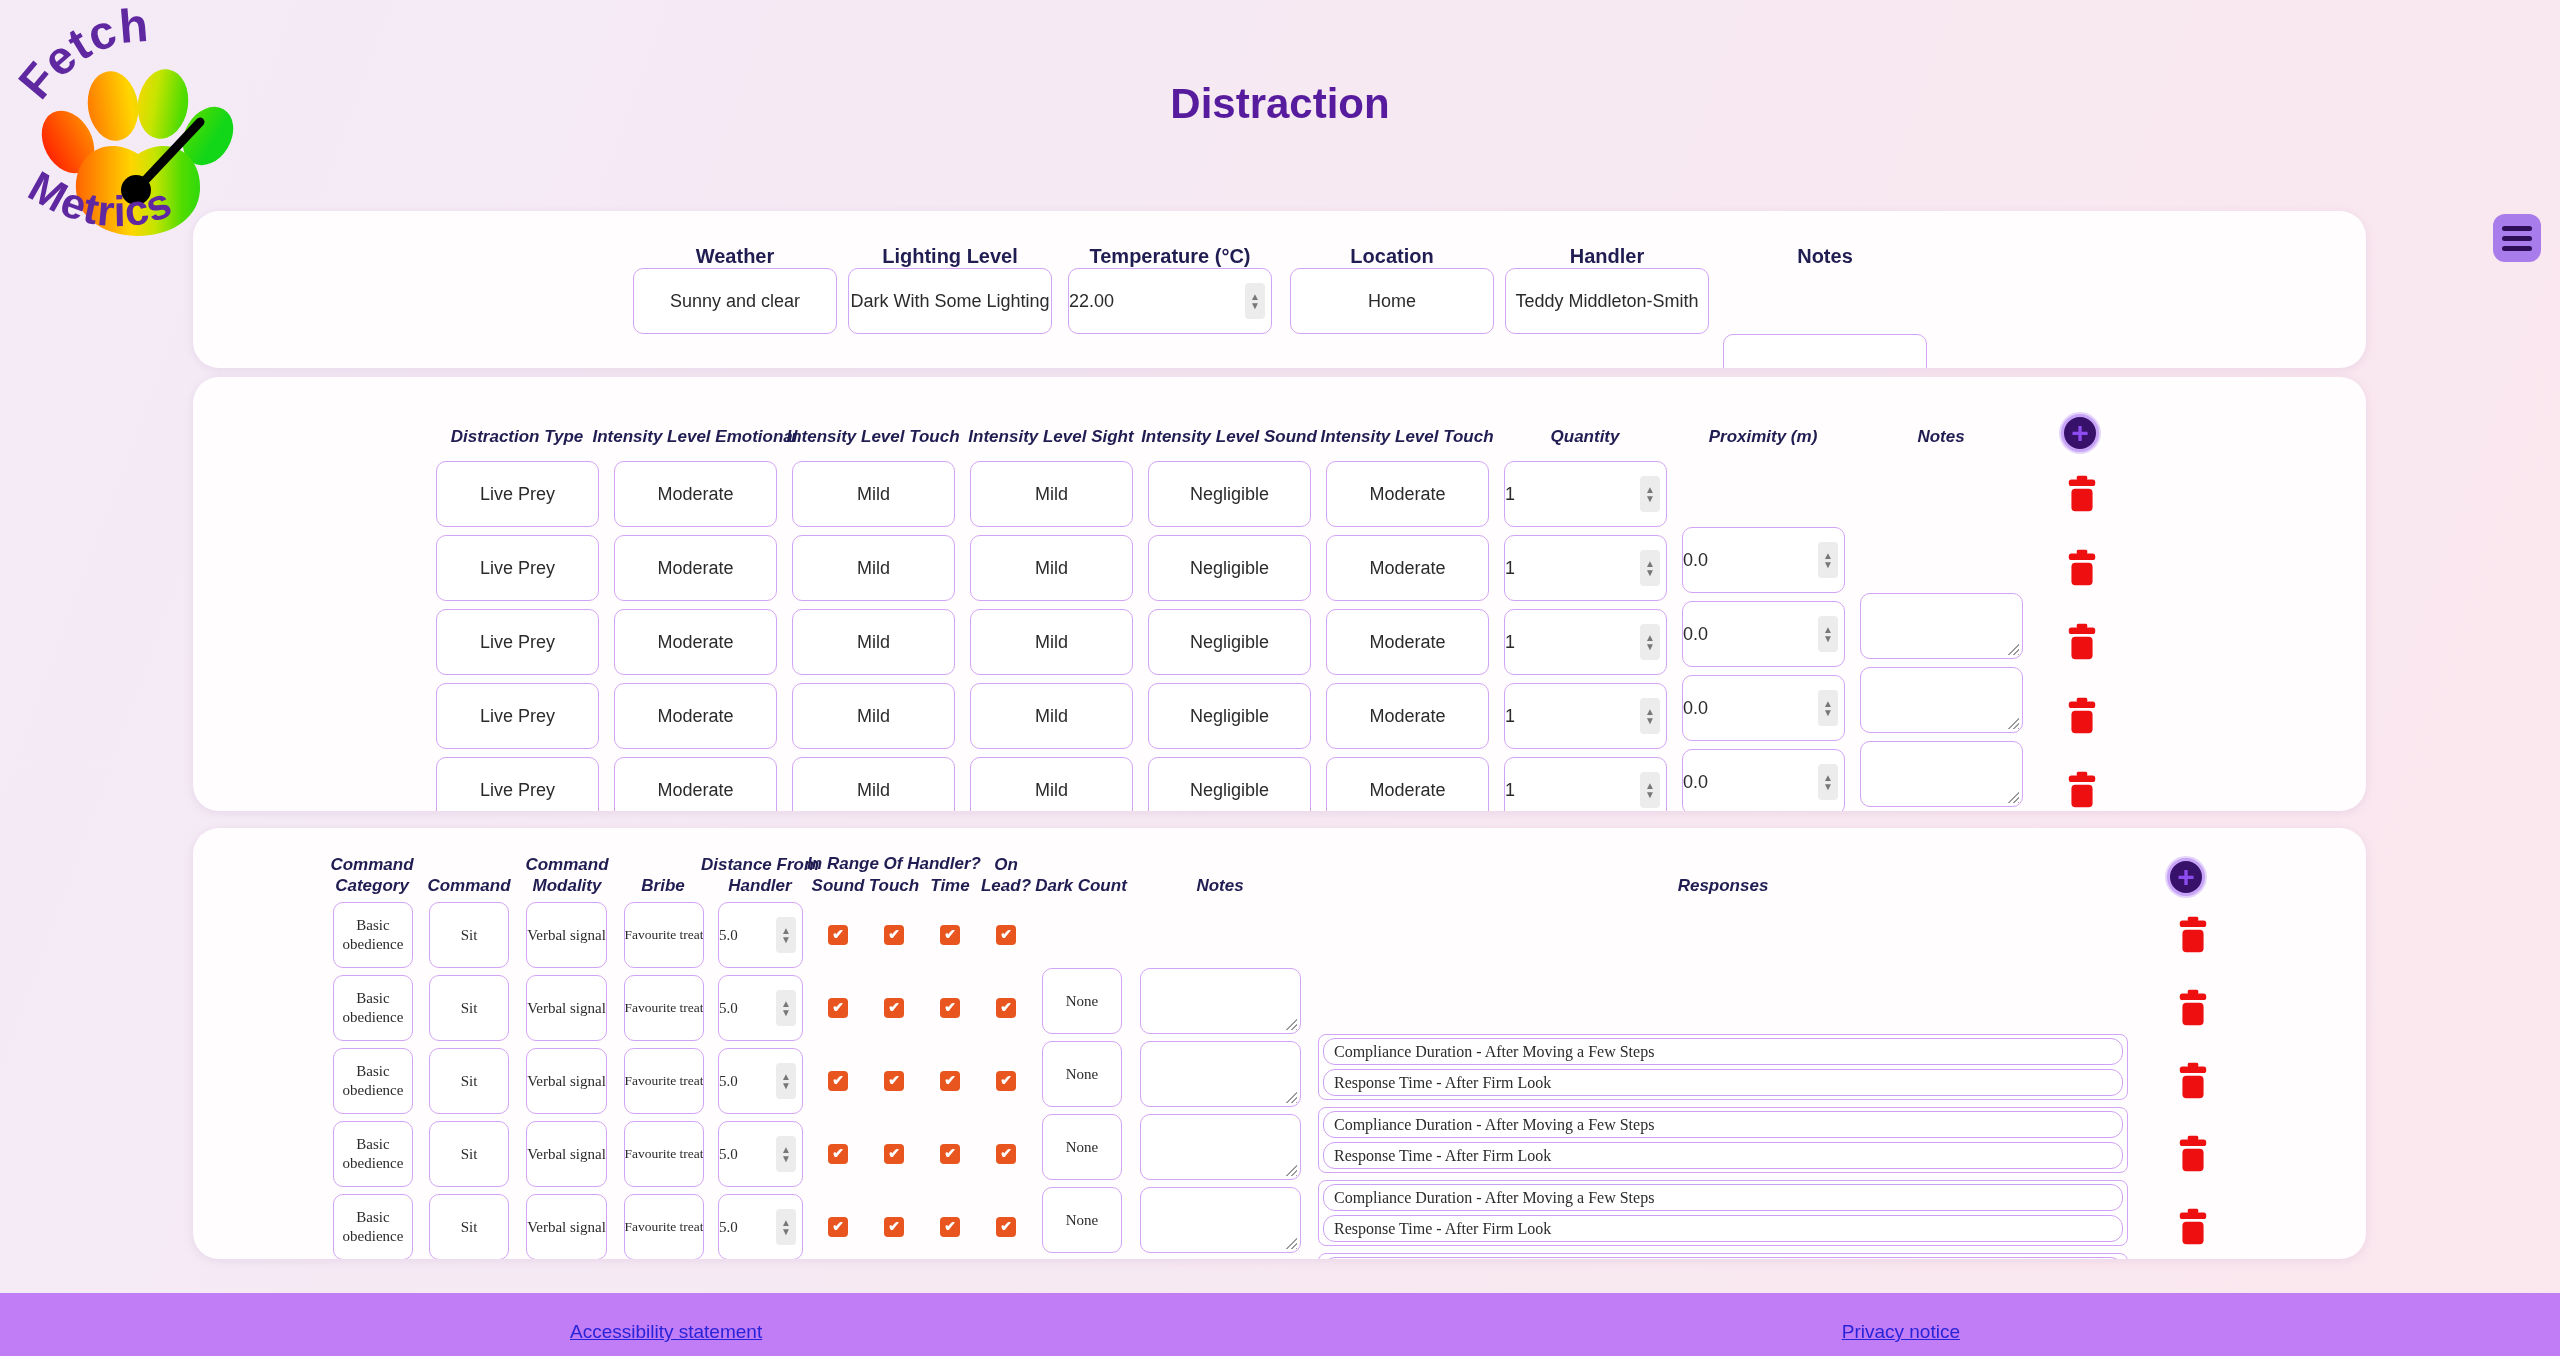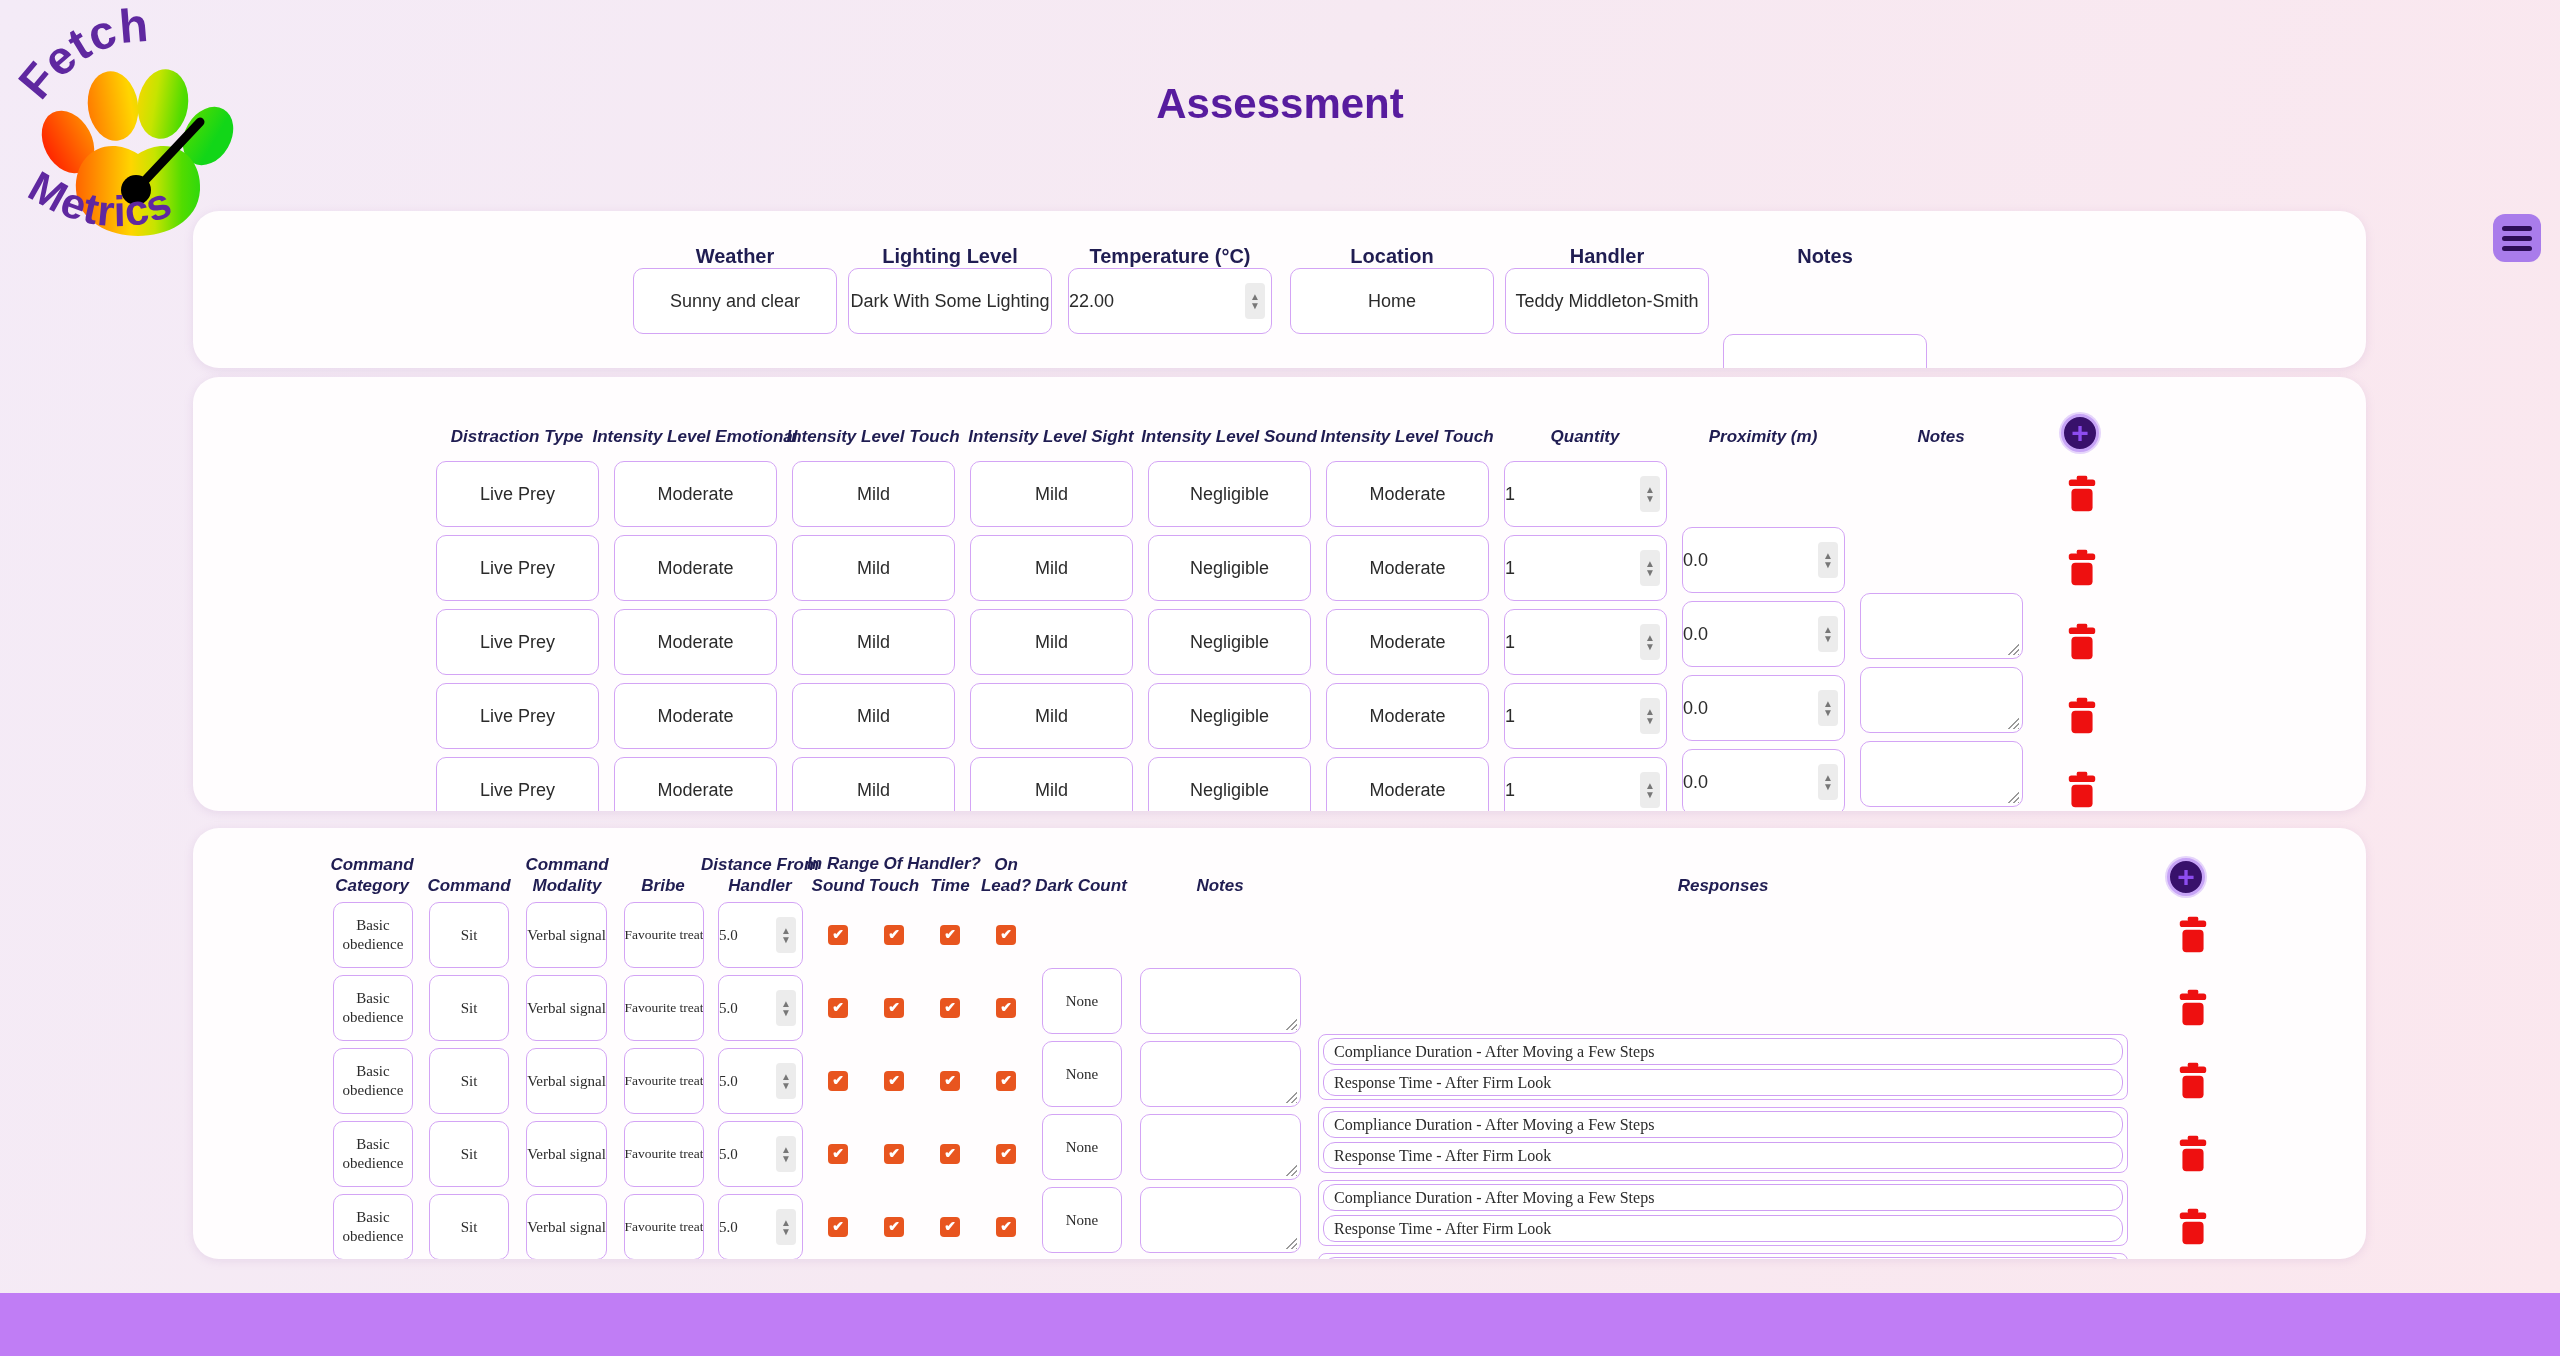--- a/index.html
+++ b/index.html
@@ -133,21 +133,21 @@
     </g>
     <text font-family="Liberation Sans, sans-serif" font-size="47" font-weight="bold" fill="#5f28a0" letter-spacing="1">
       <textPath href="#arcTop" startOffset="2">Fetch</textPath>
     </text>
     <text font-family="Liberation Sans, sans-serif" font-size="43" font-weight="bold" fill="#5f28a0" letter-spacing="1">
       <textPath href="#arcBot" startOffset="2">Metrics</textPath>
     </text>
   </svg>
 </div>
 
-<h1 class="page-title">Assessment</h1>
+<h1 class="page-title">Distraction</h1>
 
 <button class="menu-btn">
   <span class="bar"></span>
   <span class="bar"></span>
   <span class="bar"></span>
 </button>
 
 <section class="card" id="card-session">
   <div class="session-field">
     <span class="f-label" style="left:542px">Weather</span>
@@ -511,13 +511,17 @@
             <rect x="8" y="0" width="8" height="4" rx="1.5" fill="#ee1010"></rect>
             <rect x="2" y="3" width="20" height="5" rx="2" fill="#ee1010"></rect>
             <rect x="4" y="10" width="16" height="17" rx="3" fill="#ee1010"></rect>
           </svg>
         </button>
       </div>
     </div>
 </section>
 
 <footer>
+  <div class="foot-links">
+    <a class="flink">Accessibility statement</a>
+    <a class="flink">Privacy notice</a>
+  </div>
 </footer>
 
 </body></html>

